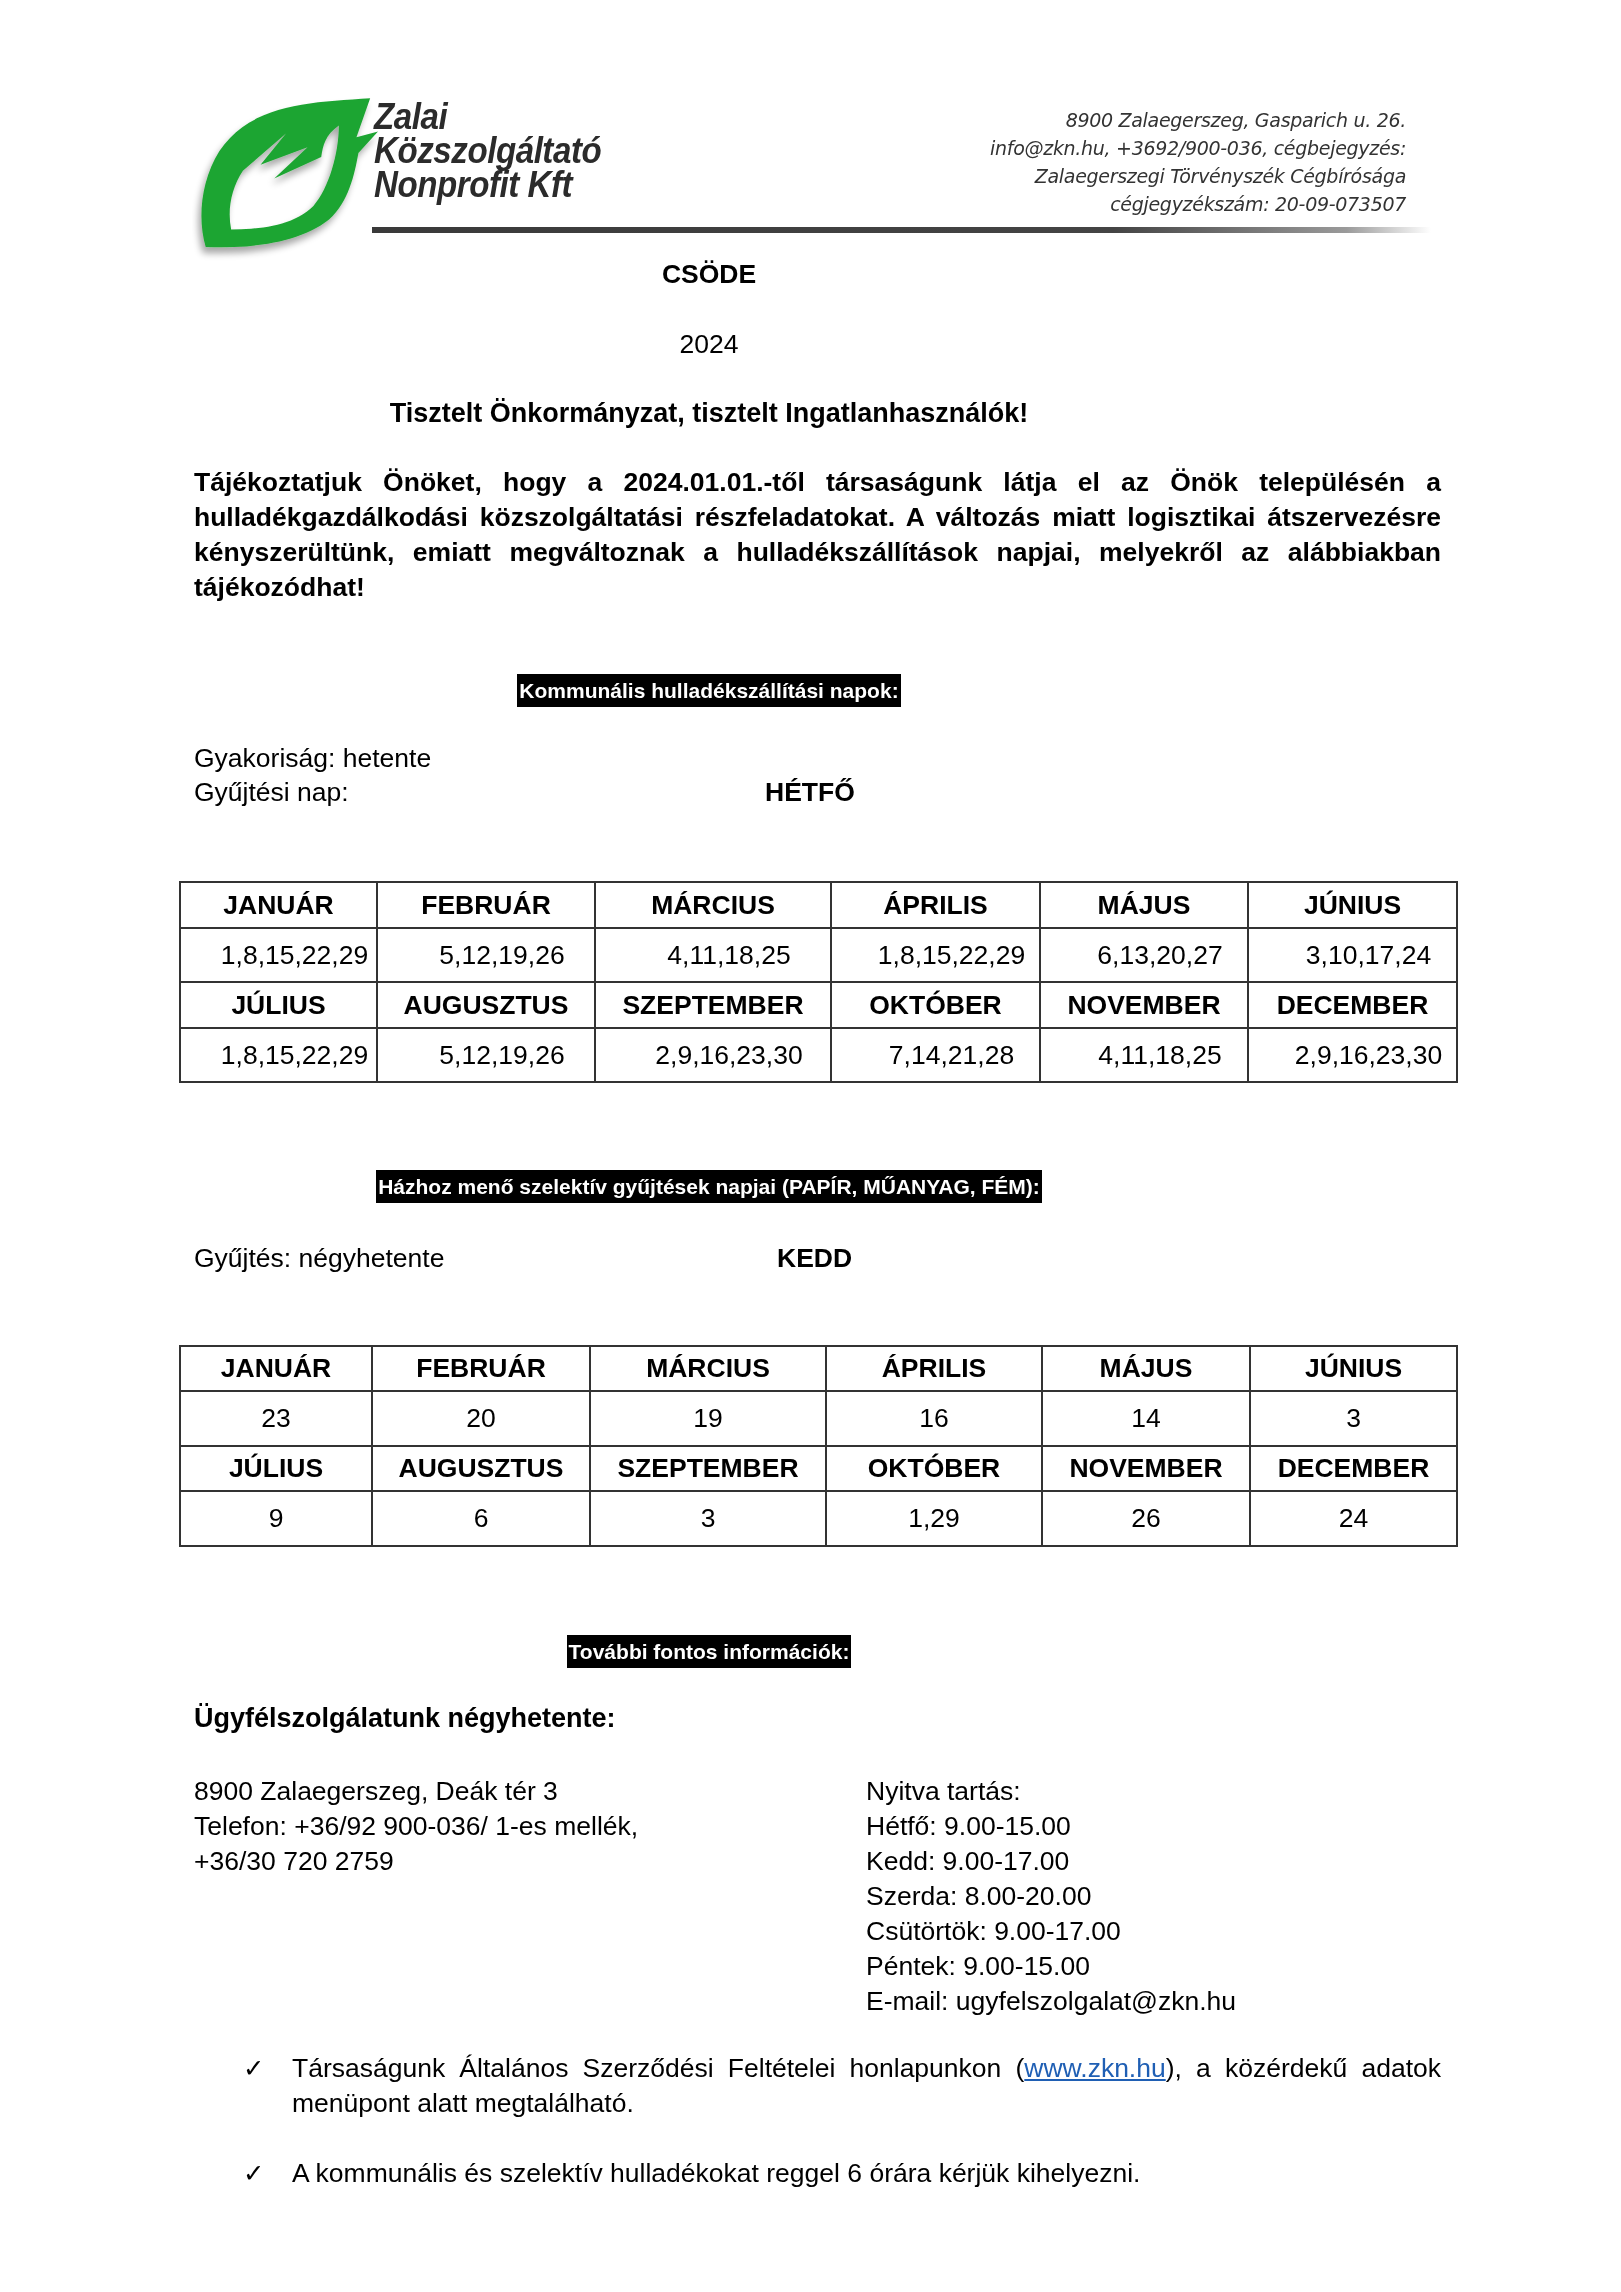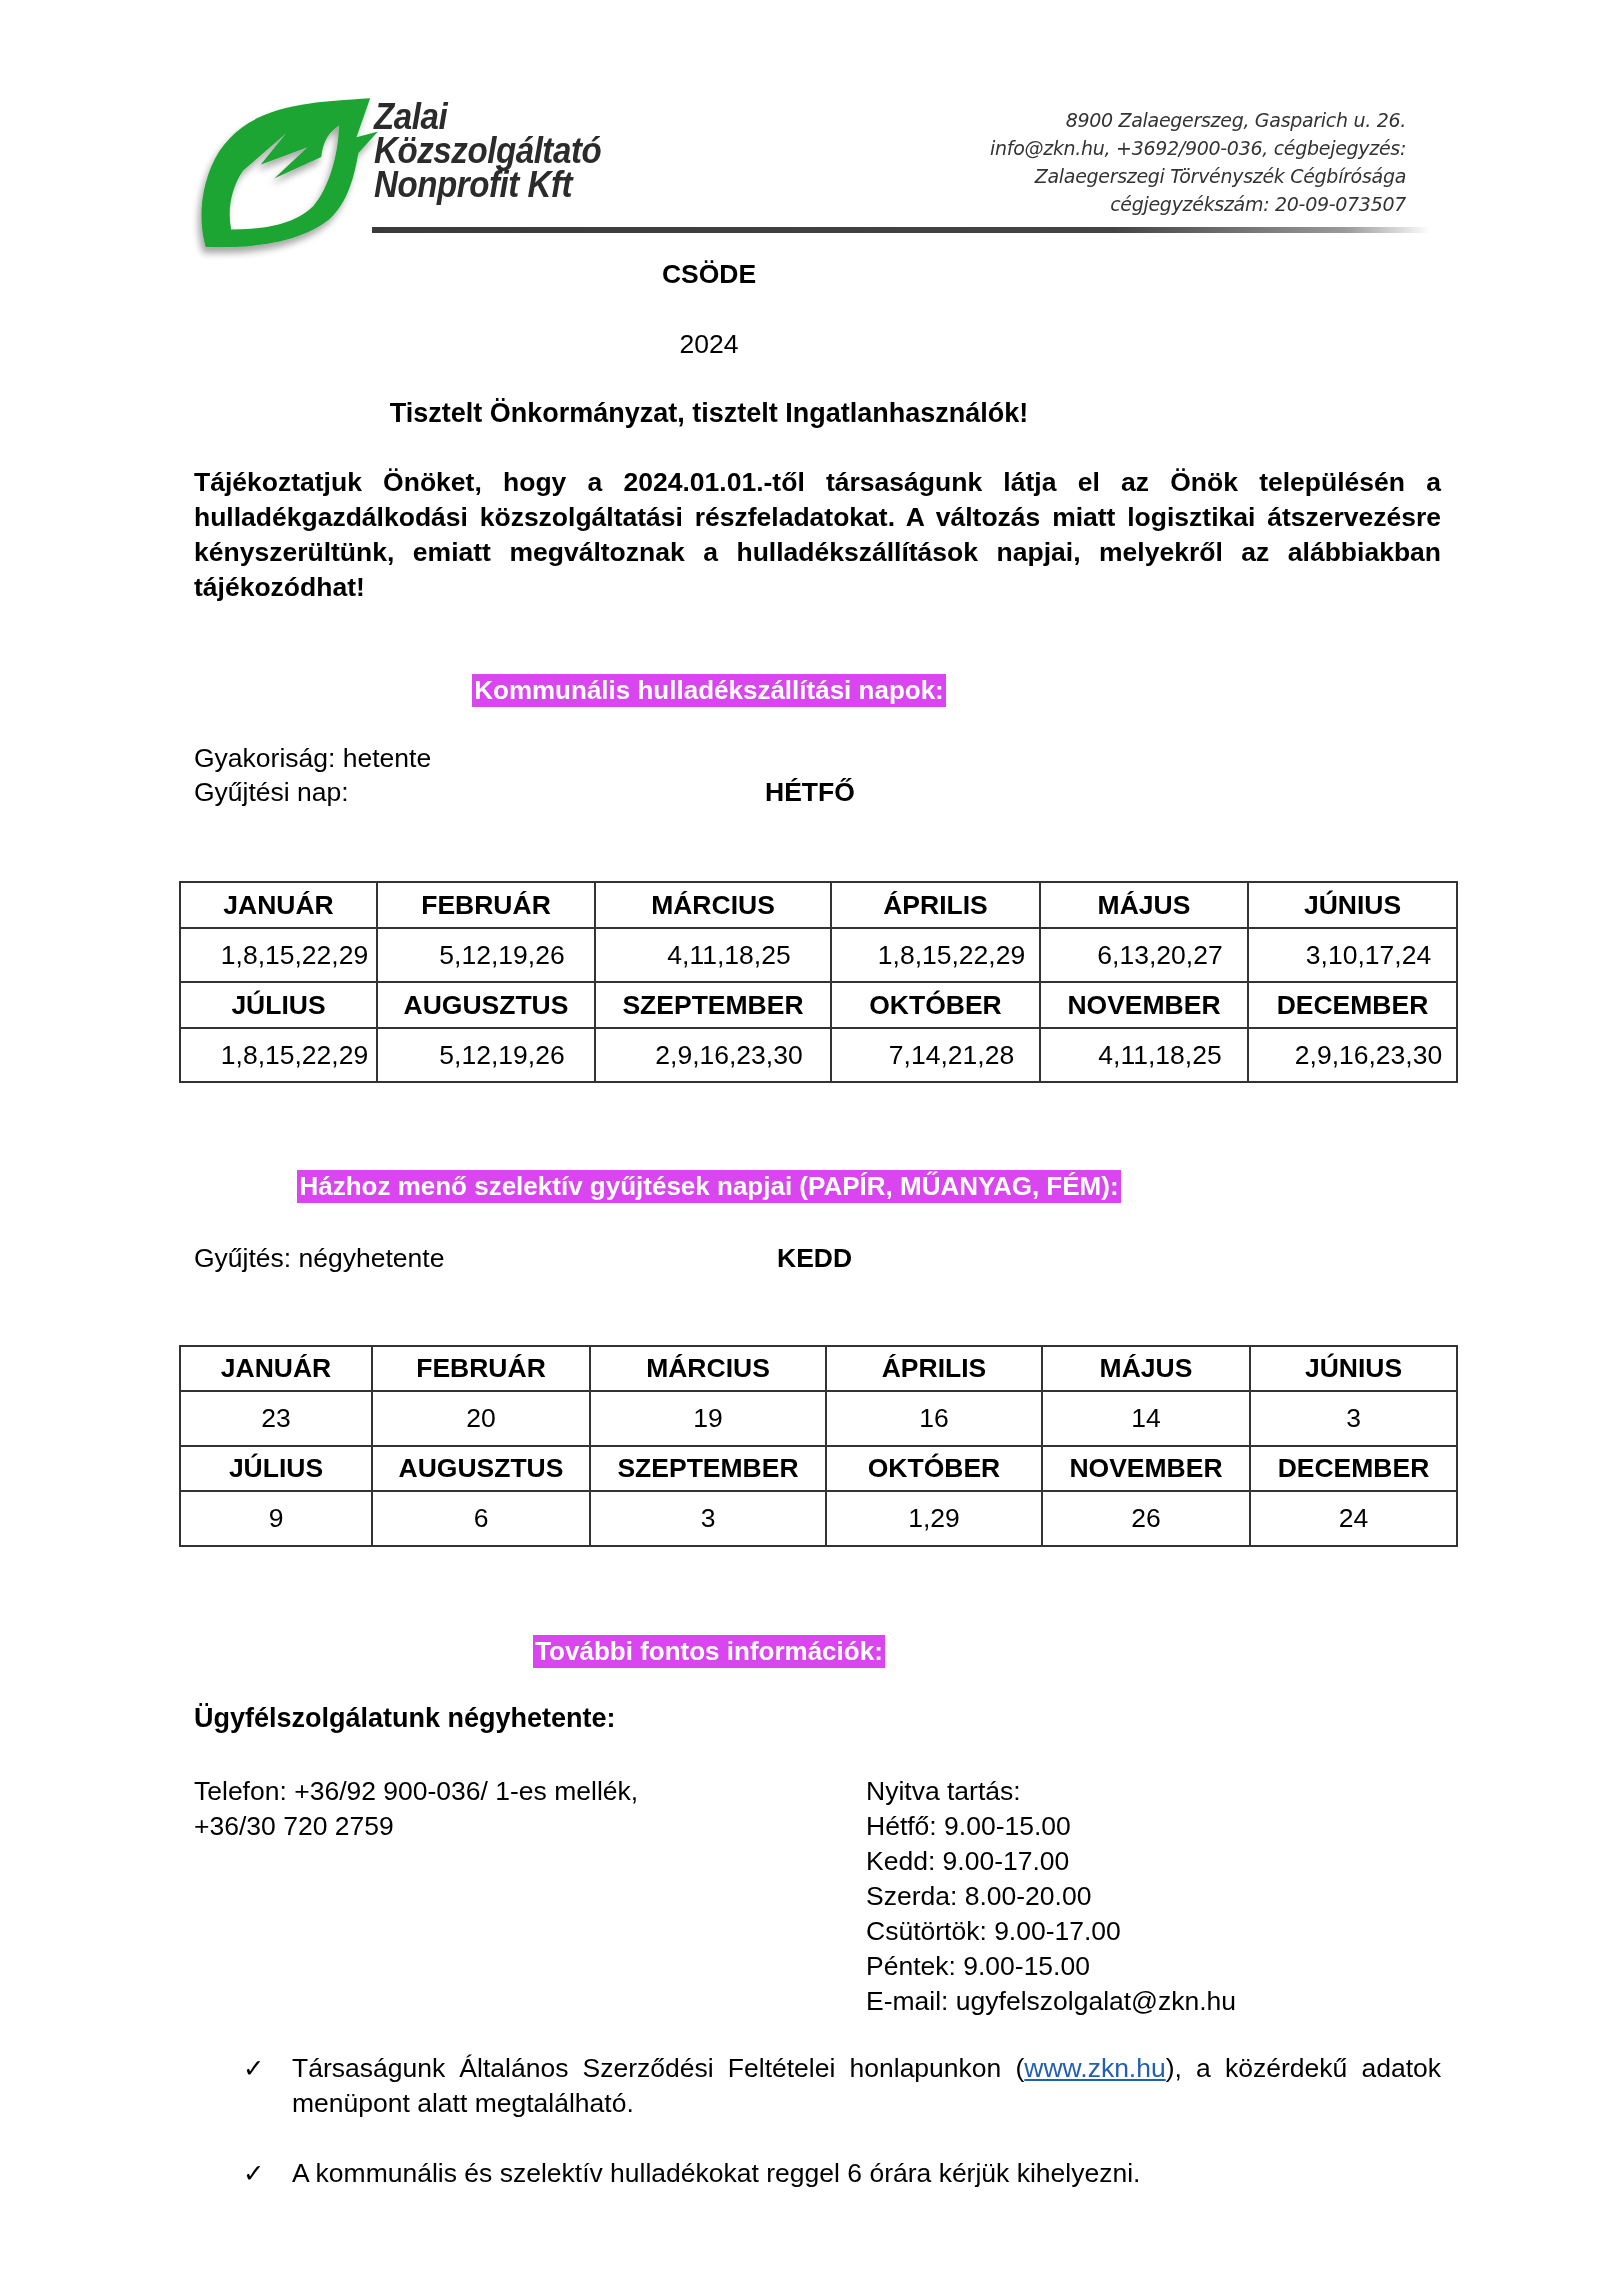--- a/index.html
+++ b/index.html
@@ -7,21 +7,21 @@
     .abs { position: absolute; }
     .logo-wrap { left: 192px; top: 94px; width: 461px; height: 162px; }
     .logo-text { left: 374px; top: 100px; font-family: "Liberation Sans", sans-serif; font-weight: bold; font-style: italic; font-size: 36px; line-height: 34px; color: #2b2b2b; letter-spacing: -0.5px; transform: scaleX(0.92); transform-origin: left top; }
     .header-rule { left: 372px; top: 227px; width: 1059px; height: 5.9px; background: linear-gradient(to right, #3a3a3a 0%, #444 70%, #9a9a9a 92%, rgba(255,255,255,0) 100%); }
     .addr { right: 215px; top: 106px; text-align: right; font-family: "DejaVu Sans", sans-serif; font-style: italic; font-size: 19px; line-height: 28px; color: #333; letter-spacing: -0.3px; }
     .center { left: 16px; width: 1386px; text-align: center; }
     .title { top: 259px; font-size: 26.5px; font-weight: bold; }
     .year { top: 329px; font-size: 26.5px; }
     .greeting { top: 398px; font-size: 27px; font-weight: bold; }
     .intro { left: 194px; top: 465px; width: 1247px; font-size: 26.5px; line-height: 35px; font-weight: bold; text-align: justify; text-align-last: left; }
-    .green-head { display: inline-block; background: #d946ef; color: #fff; font-weight: bold; font-size: 26px; line-height: 33px; padding: 0 2px; }
+    .green-head { display: inline-block; background: #000000; color: #fff; font-weight: bold; font-size: 21px; line-height: 33px; padding: 0 2px; }
     .gh1 { top: 674px; }
     .gh2 { top: 1170px; }
     .gh3 { top: 1635px; }
     .label { font-size: 26.5px; line-height: 34px; }
     .bold { font-weight: bold; }
     table.sched { position: absolute; left: 179px; width: 1276px; border-collapse: collapse; table-layout: fixed; }
     table.sched td { border: 2px solid #333; text-align: center; font-size: 26.5px; padding: 0; }
     table.sched tr.hdr td { font-weight: bold; }
     .t1 { top: 881px; }
     .t1 tr.hdr td { height: 44px; }
@@ -180,20 +180,21 @@
   </tr>
 </tbody>
   </table>
 
 <div class="abs center gh3">
   <span class="green-head">További fontos információk:</span>
 </div>
 <div class="abs contact-head">Ügyfélszolgálatunk négyhetente:</div>
 
 <div class="abs contact-left">
+  <div>8900 Zalaegerszeg, Deák tér 3</div>
   <div>Telefon: +36/92 900-036/ 1-es mellék,</div>
   <div>+36/30 720 2759</div>
 </div>
 
 <div class="abs contact-right">
   <div>Nyitva tartás:</div>
   <div>Hétfő: 9.00-15.00</div>
   <div>Kedd: 9.00-17.00</div>
   <div>Szerda: 8.00-20.00</div>
   <div>Csütörtök: 9.00-17.00</div>

